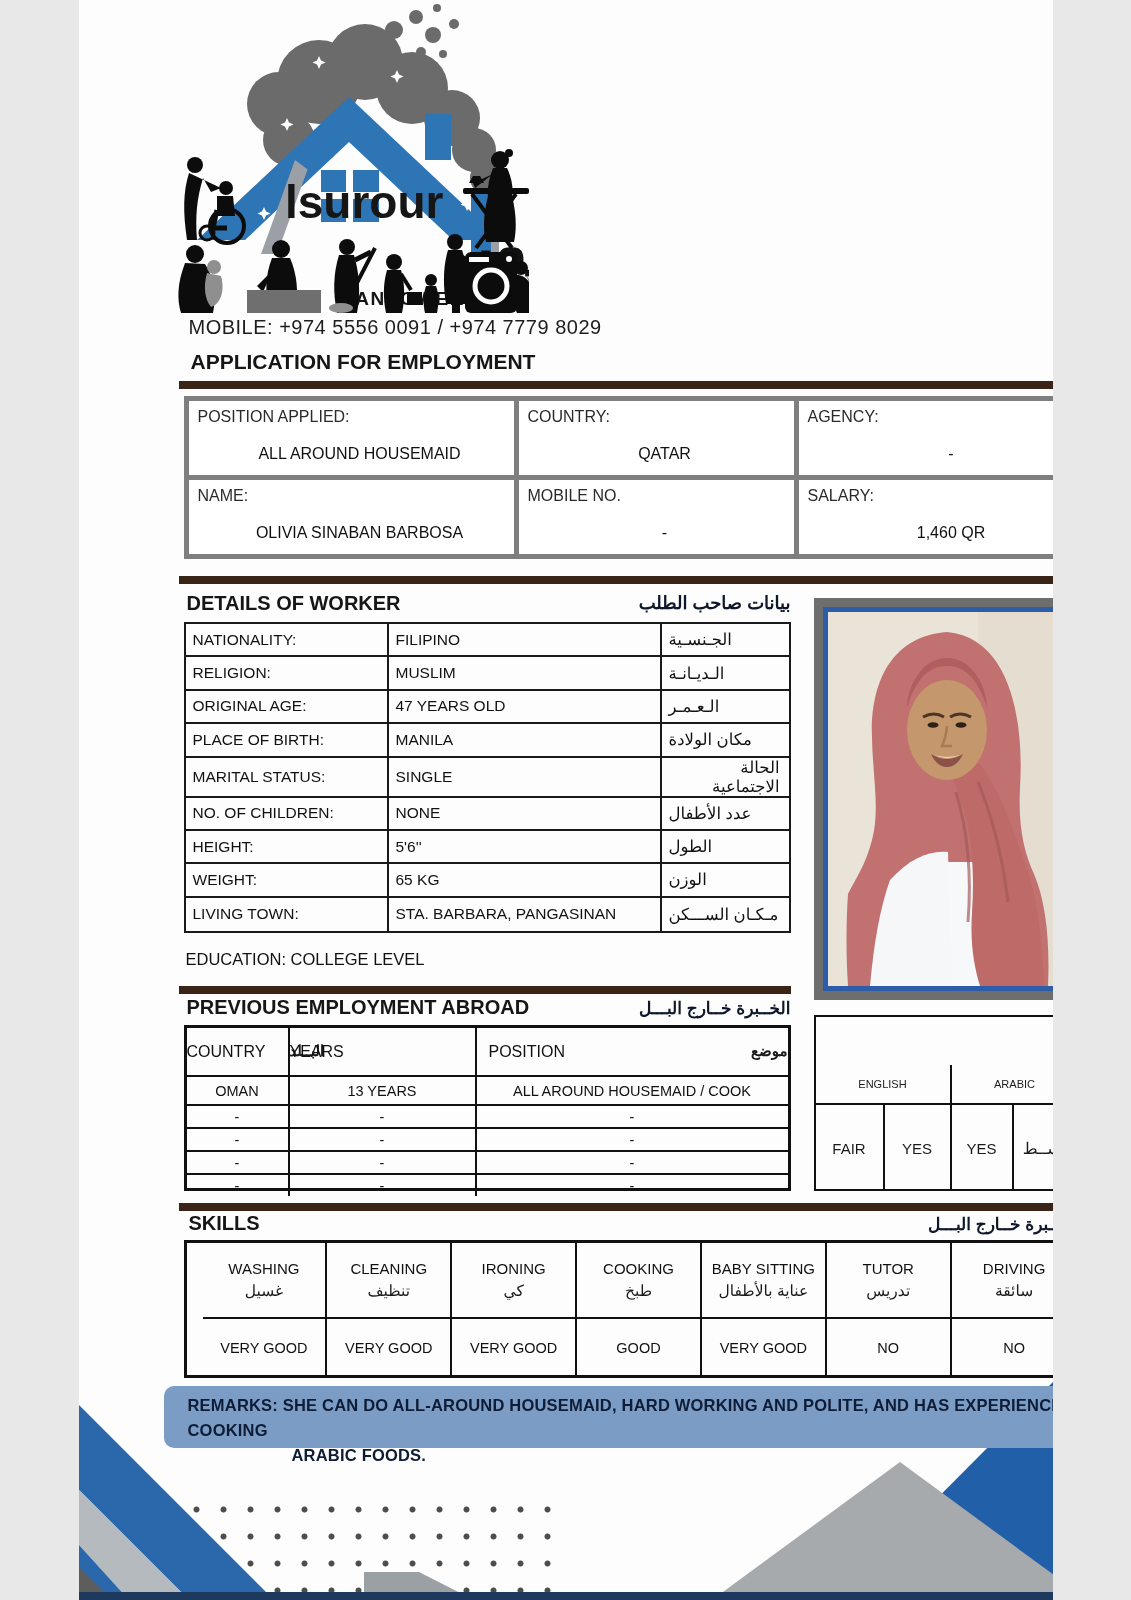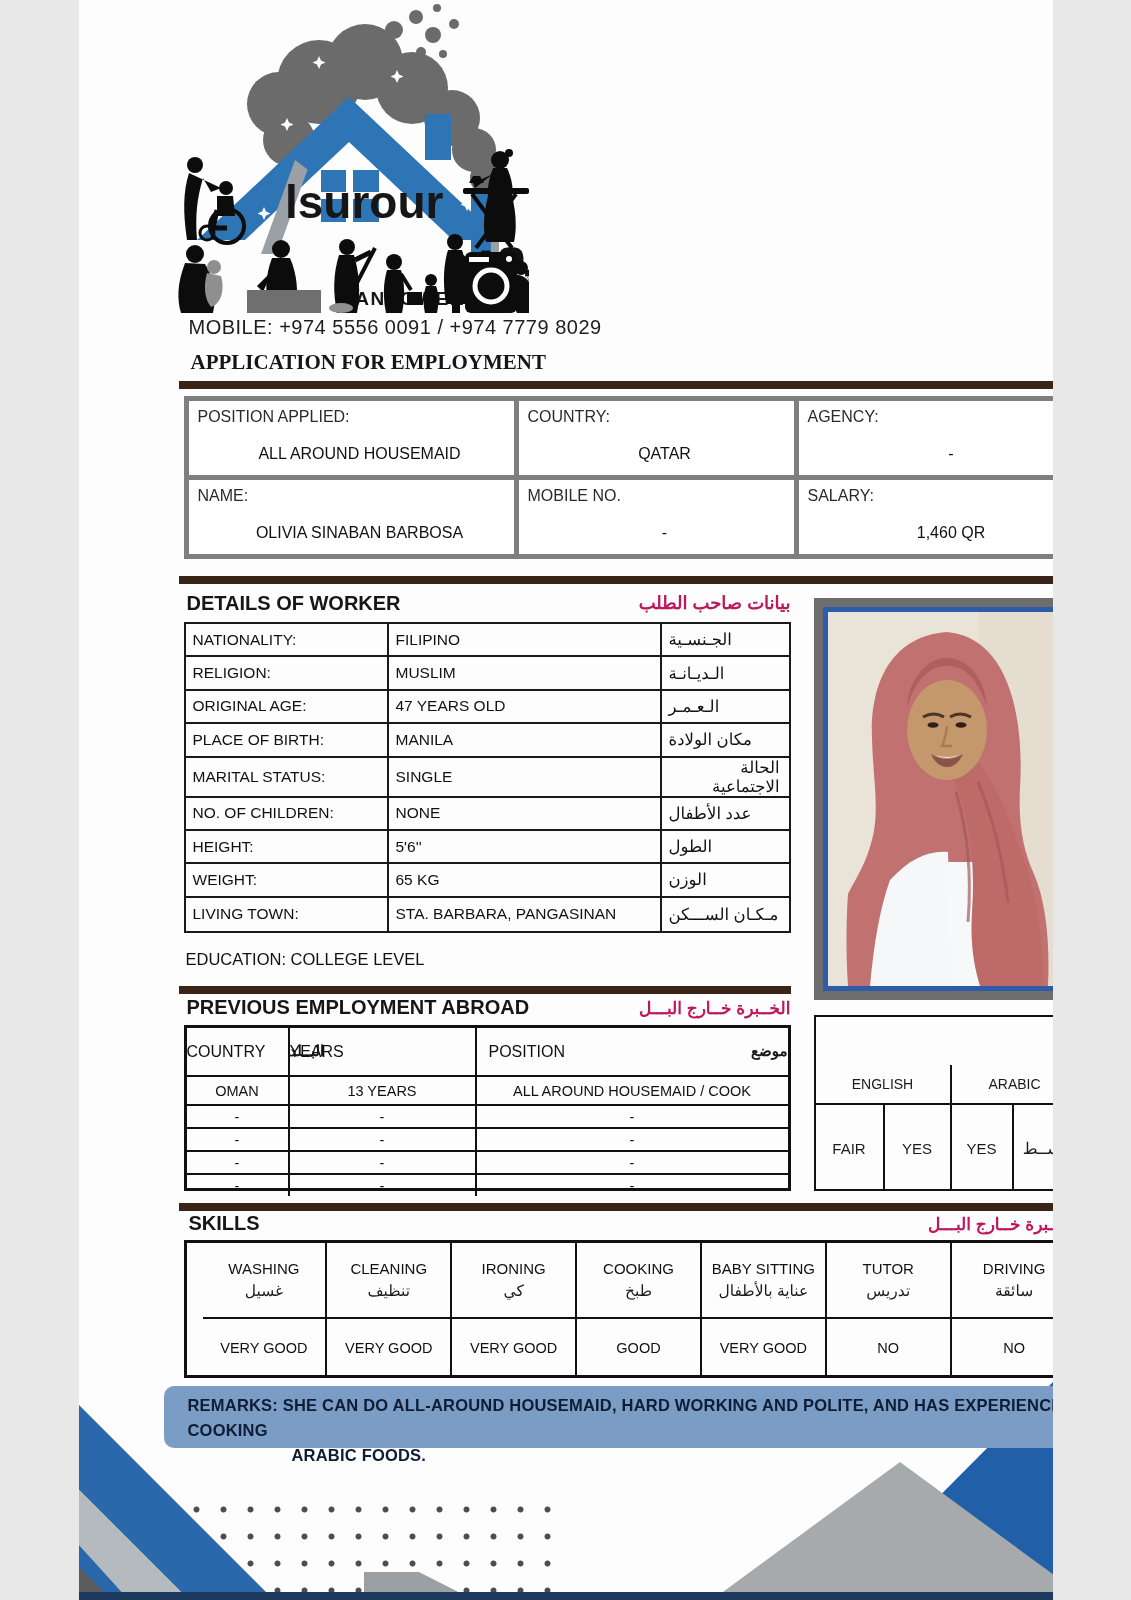--- a/index.html
+++ b/index.html
@@ -7,21 +7,21 @@
     position:relative;width:974px;height:1600px;margin:0 auto;
     background:#fdfdfd;overflow:hidden;
     font-family:"Liberation Sans",sans-serif;color:#1a1a1a;
   }
   
   .logo-wrap{position:absolute;left:90px;top:2px;width:360px;height:312px;}
   .mobile-line{position:absolute;left:110px;top:316px;font-size:20px;letter-spacing:.5px;color:#1d1d1d;}
   
   .sec-title{position:absolute;font-weight:700;color:#161616;}
   .bar{position:absolute;height:8px;background:#3a2418;}
-  .ar-title{position:absolute;font-weight:700;text-align:right;direction:rtl;color:#be185d;}
+  .ar-title{position:absolute;font-weight:700;text-align:right;direction:rtl;color:#0f172a;}
   
   .app-table{
     position:absolute;left:105px;top:396px;width:908px;height:163px;
     background:#7f7f7f;padding:5px;box-sizing:border-box;
     display:grid;grid-template-columns:325px 275px 1fr;grid-template-rows:1fr 1fr;gap:5px;
   }
   .app-cell{background:#fff;position:relative;}
   .app-cell .lbl{position:absolute;top:7px;left:9px;font-size:16px;color:#2a2a2a;}
   .app-cell .val{position:absolute;top:44px;left:17px;right:0;text-align:center;font-size:16px;color:#111;}
   
@@ -49,21 +49,21 @@
   .emp-hcell .ar{font-size:15px;direction:rtl;font-weight:700;}
   .emp-row{display:grid;grid-template-columns:103px 187px 1fr;border-bottom:2px solid #111;}
   .emp-row:last-child{border-bottom:none;}
   .emp-cell{display:flex;align-items:center;justify-content:center;font-size:14.5px;border-right:2px solid #111;color:#111;}
   .emp-cell:last-child{border-right:none;}
   .emp-row.first{height:27px;}
   .emp-row.dash{height:21px;}
   
   .lang-table{position:absolute;left:735px;top:1015px;width:266px;height:176px;border:2px solid #111;box-sizing:border-box;}
   .lang-head{display:grid;grid-template-columns:136px 1fr;height:86px;border-bottom:2px solid #111;}
-  .lang-head div{display:flex;align-items:center;justify-content:center;font-size:14px;border-right:2px solid #111;margin-top:48px;}
+  .lang-head div{display:flex;align-items:center;justify-content:center;font-size:11px;border-right:2px solid #111;margin-top:48px;}
   .lang-head div:last-child{border-right:none;}
   .lang-vals{display:grid;grid-template-columns:69px 67px 62px 1fr;height:86px;}
   .lang-vals div{display:flex;align-items:center;justify-content:center;font-size:15px;border-right:2px solid #111;}
   .lang-vals div:last-child{border-right:none;direction:rtl;font-size:16px;}
   
   .skills-table{position:absolute;left:105px;top:1240px;width:896px;height:138px;border:3px solid #111;box-sizing:border-box;padding-left:16px;}
   .sk-head{display:grid;grid-template-columns:repeat(7,1fr);height:74px;border-bottom:2px solid #111;}
   .sk-hcell{display:flex;flex-direction:column;align-items:center;justify-content:center;gap:5px;border-right:2px solid #111;}
   .sk-hcell:last-child{border-right:none;}
   .sk-hcell .en{font-size:15px;color:#111;}
@@ -208,21 +208,21 @@
         <g>
           <circle cx="352" cy="266" r="7"></circle>
           <path d="M344,273 C340,286 342,300 348,311 L360,311 L360,280 C356,274 350,272 344,273 Z"></path>
         </g>
       </g>
     </svg>
   </div>
 
   <div class="mobile-line">MOBILE: +974 5556 0091 / +974 7779 8029</div>
 
-  <div class="sec-title" style="left:112px;top:350px;font-size:21px;font-family:Liberation Serif, serif;">APPLICATION FOR EMPLOYMENT</div>
+  <div class="sec-title" style="left:112px;top:350px;font-size:21px;">APPLICATION FOR EMPLOYMENT</div>
   <div class="bar" style="left:100px;top:381px;width:916px;"></div>
 
   <div class="app-table">
     <div class="app-cell">
       <div class="lbl">POSITION APPLIED:</div>
       <div class="val">ALL AROUND HOUSEMAID</div>
     </div>
     <div class="app-cell">
       <div class="lbl">COUNTRY:</div>
       <div class="val">QATAR</div>

